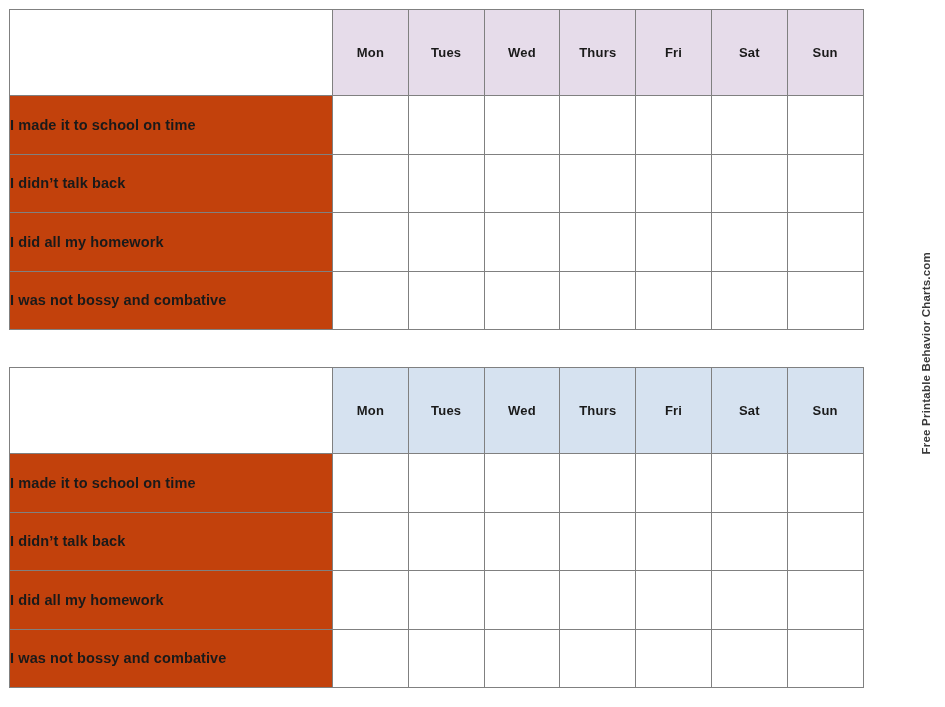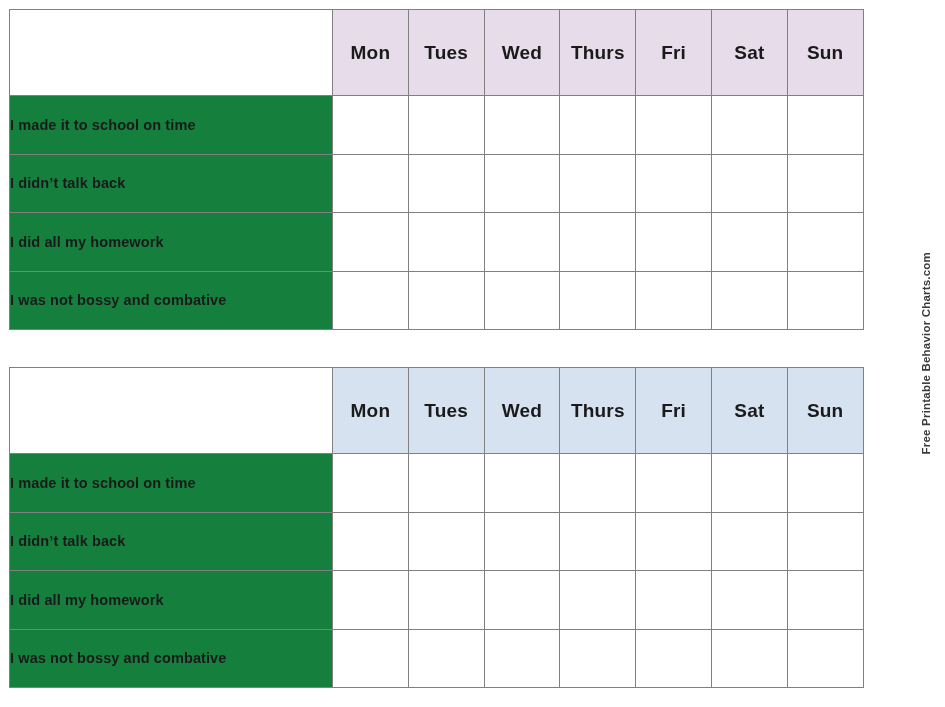--- a/index.html
+++ b/index.html
@@ -50,21 +50,21 @@
   col.day-col   { width: 75.8px; }
 
   
   tr.header-row { height: 86px; }
 
   th.corner-cell {
     background: #ffffff;
   }
 
   th.day-header {
-    font-size: 19px;
+    font-size: 13px;
     font-weight: bold;
     color: #1a1a1a;
     text-align: center;
     vertical-align: middle;
     letter-spacing: 0.2px;
   }
 
   #chart-purple th.day-header { background: #e6dcea; }
   #chart-blue   th.day-header { background: #d6e2f0; }
 
@@ -72,21 +72,21 @@
   tr.data-row { height: 58.5px; }
 
   td.row-label {
     font-size: 14.5px;
     font-weight: bold;
     color: #1a1a1a;
     text-align: left;
     vertical-align: middle;
     padding-left: 9px;
     letter-spacing: 0.1px;
-    background: #15803d;
+    background: #c2410c;
   }
 
   td.check-cell {
     background: #ffffff;
   }
 
   
   .watermark {
     position: absolute;
     right: 2px;

